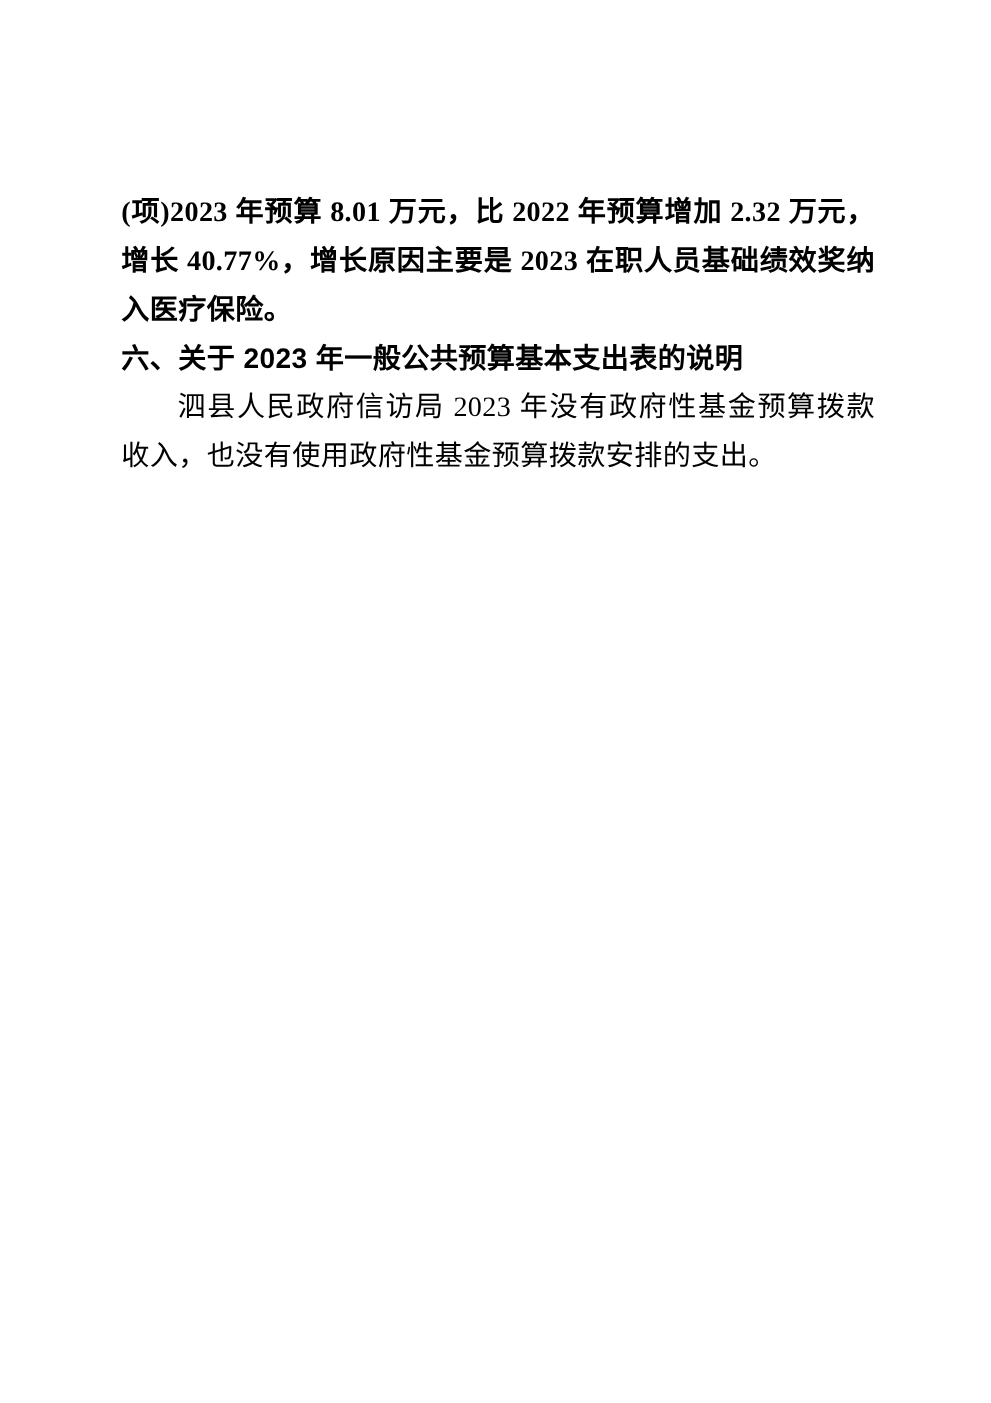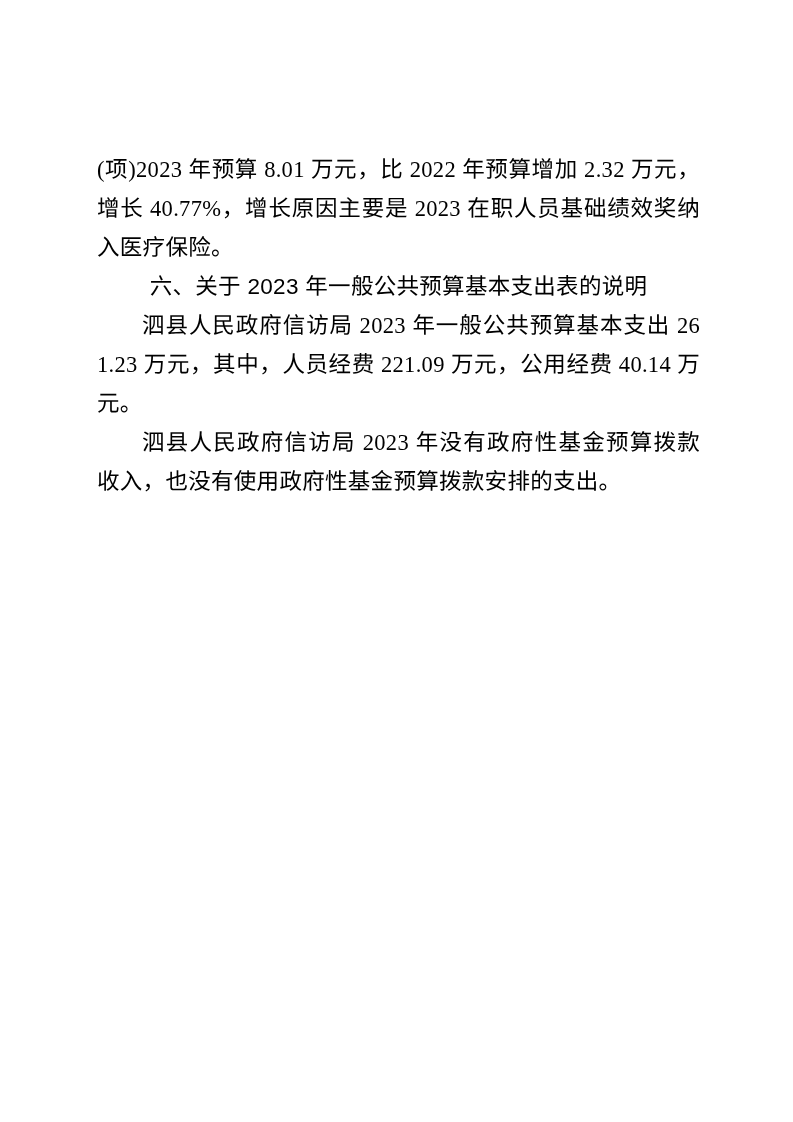--- a/index.html
+++ b/index.html
@@ -24,42 +24,41 @@
   }
   .para {
     margin: 0;
     text-align: justify;
     text-indent: 2em;
     letter-spacing: 0.3px;
     word-break: break-all;
   }
   .para.no-indent {
     text-indent: 0;
+    font-weight: bold;
   }
   .heading {
     margin: 0;
     font-family: "Liberation Sans", "DejaVu Sans", sans-serif;
-    font-weight: normal;
+    font-weight: bold;
     font-size: 22.5px;
     line-height: 39px;
-    text-align: center;
     text-indent: 0;
     letter-spacing: 0.3px;
   }
 </style>
 </head>
 <body>
 
 <div class="page">
 
   <p class="para no-indent">(项)2023 年预算 8.01 万元，比 2022 年预算增加 2.32 万元，增长 40.77%，增长原因主要是 2023 在职人员基础绩效奖纳入医疗保险。</p>
 
 
   <h2 class="heading">六、关于 2023 年一般公共预算基本支出表的说明</h2>
 
-  <p class="para">泗县人民政府信访局 2023 年一般公共预算基本支出 261.23 万元，其中，人员经费 221.09 万元，公用经费 40.14 万元。</p>
 
 
 
 
   <p class="para">泗县人民政府信访局 2023 年没有政府性基金预算拨款收入，也没有使用政府性基金预算拨款安排的支出。</p>
 
 </div>
 
 </body></html>

